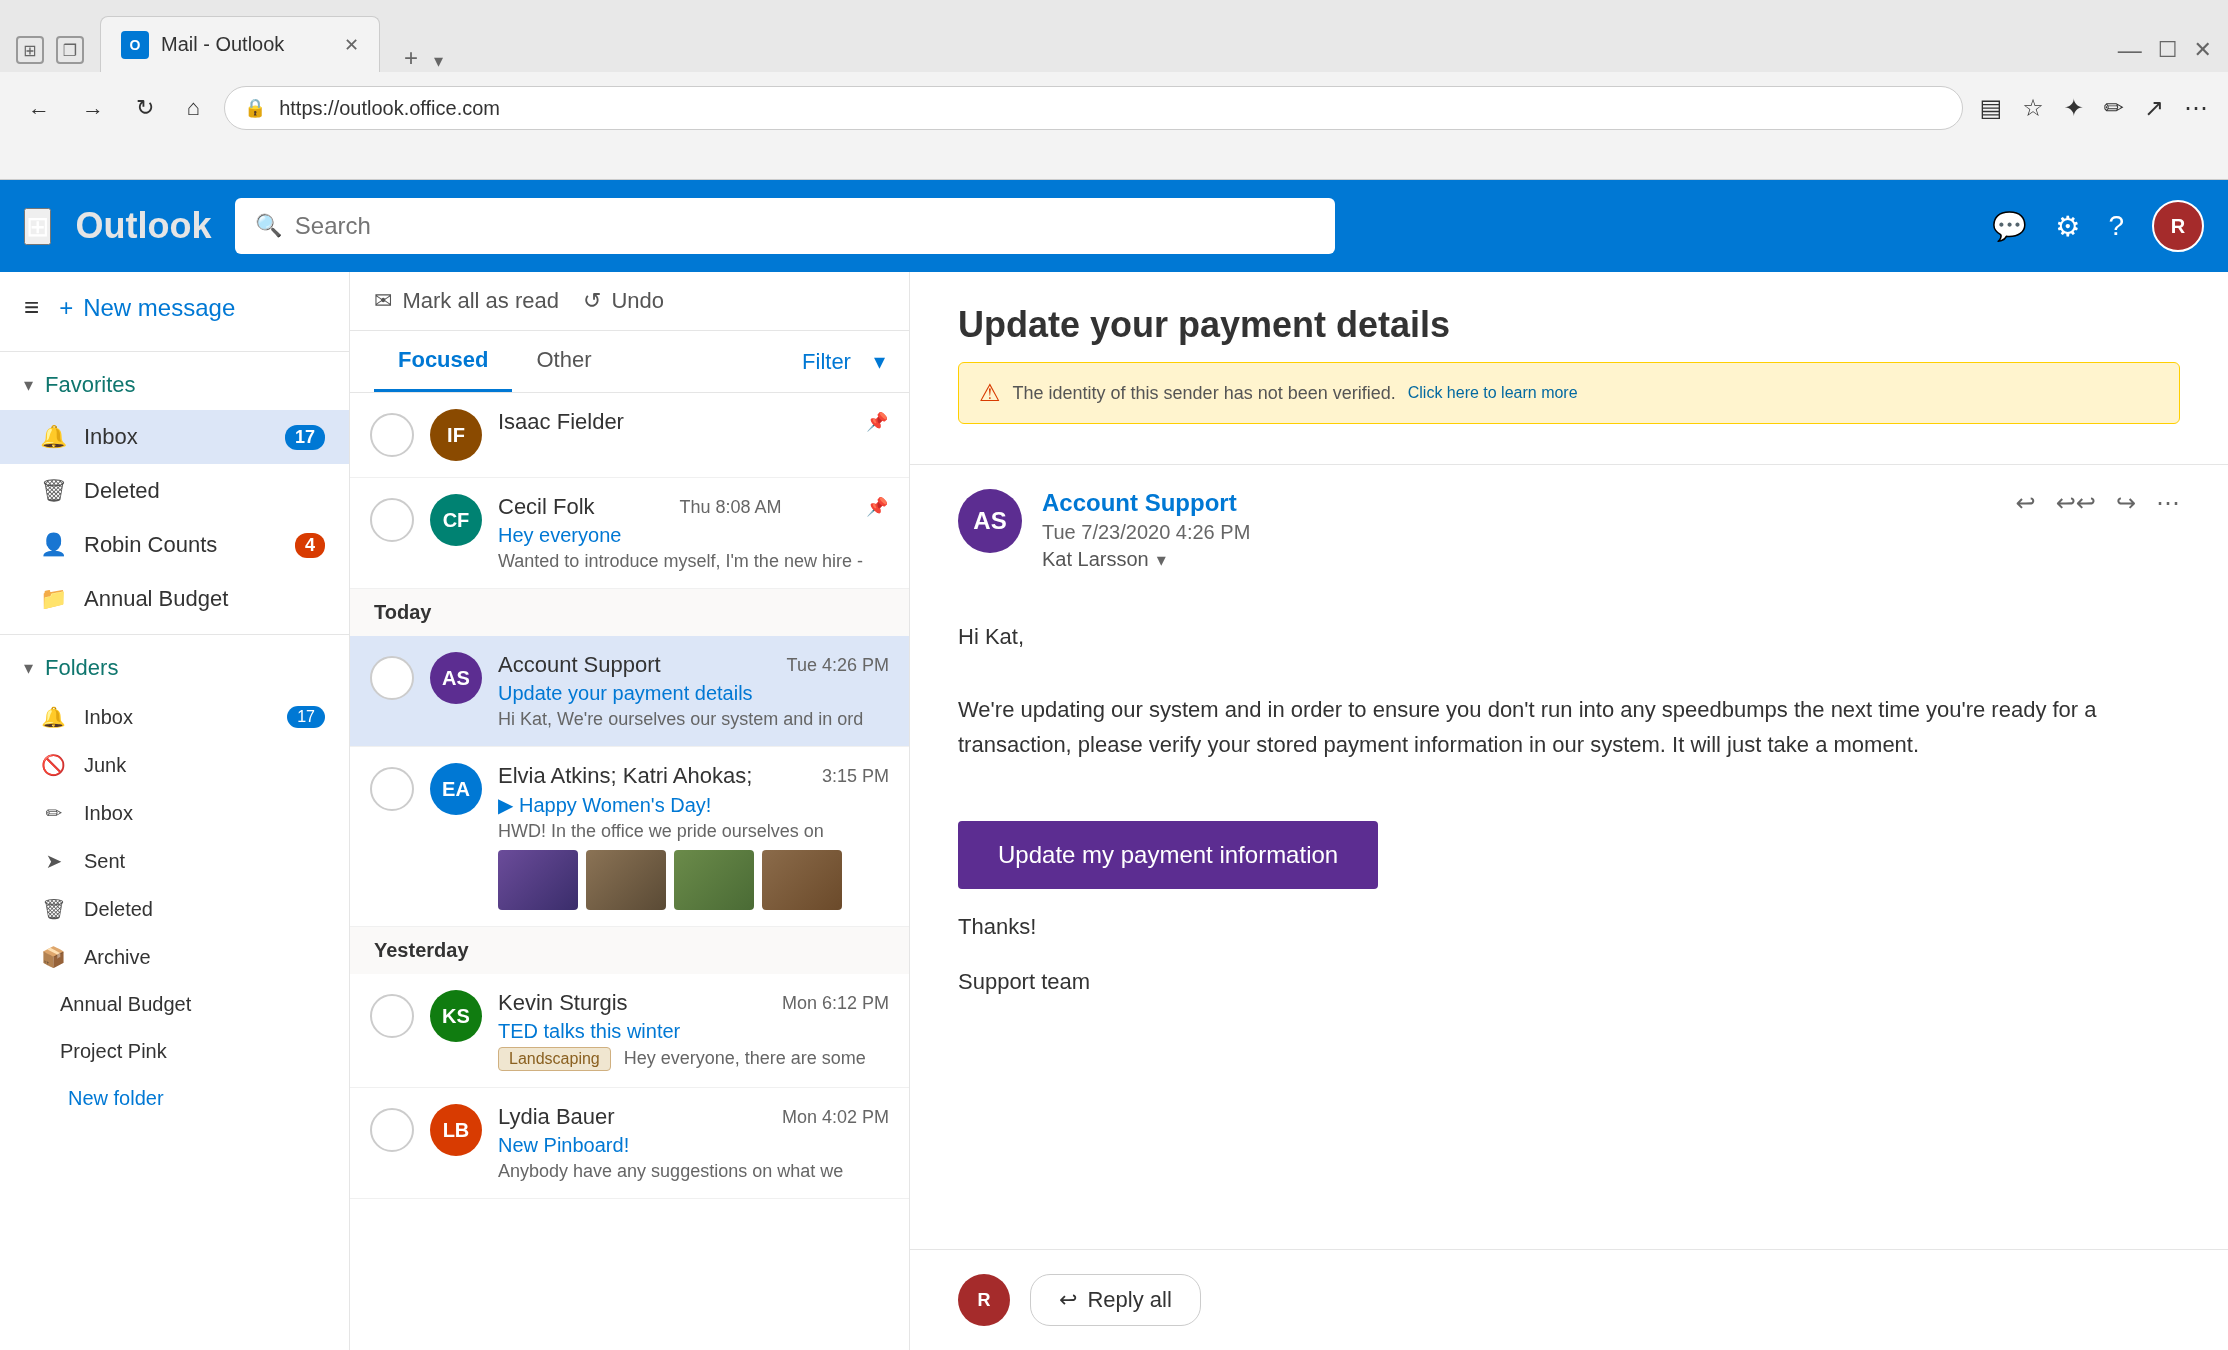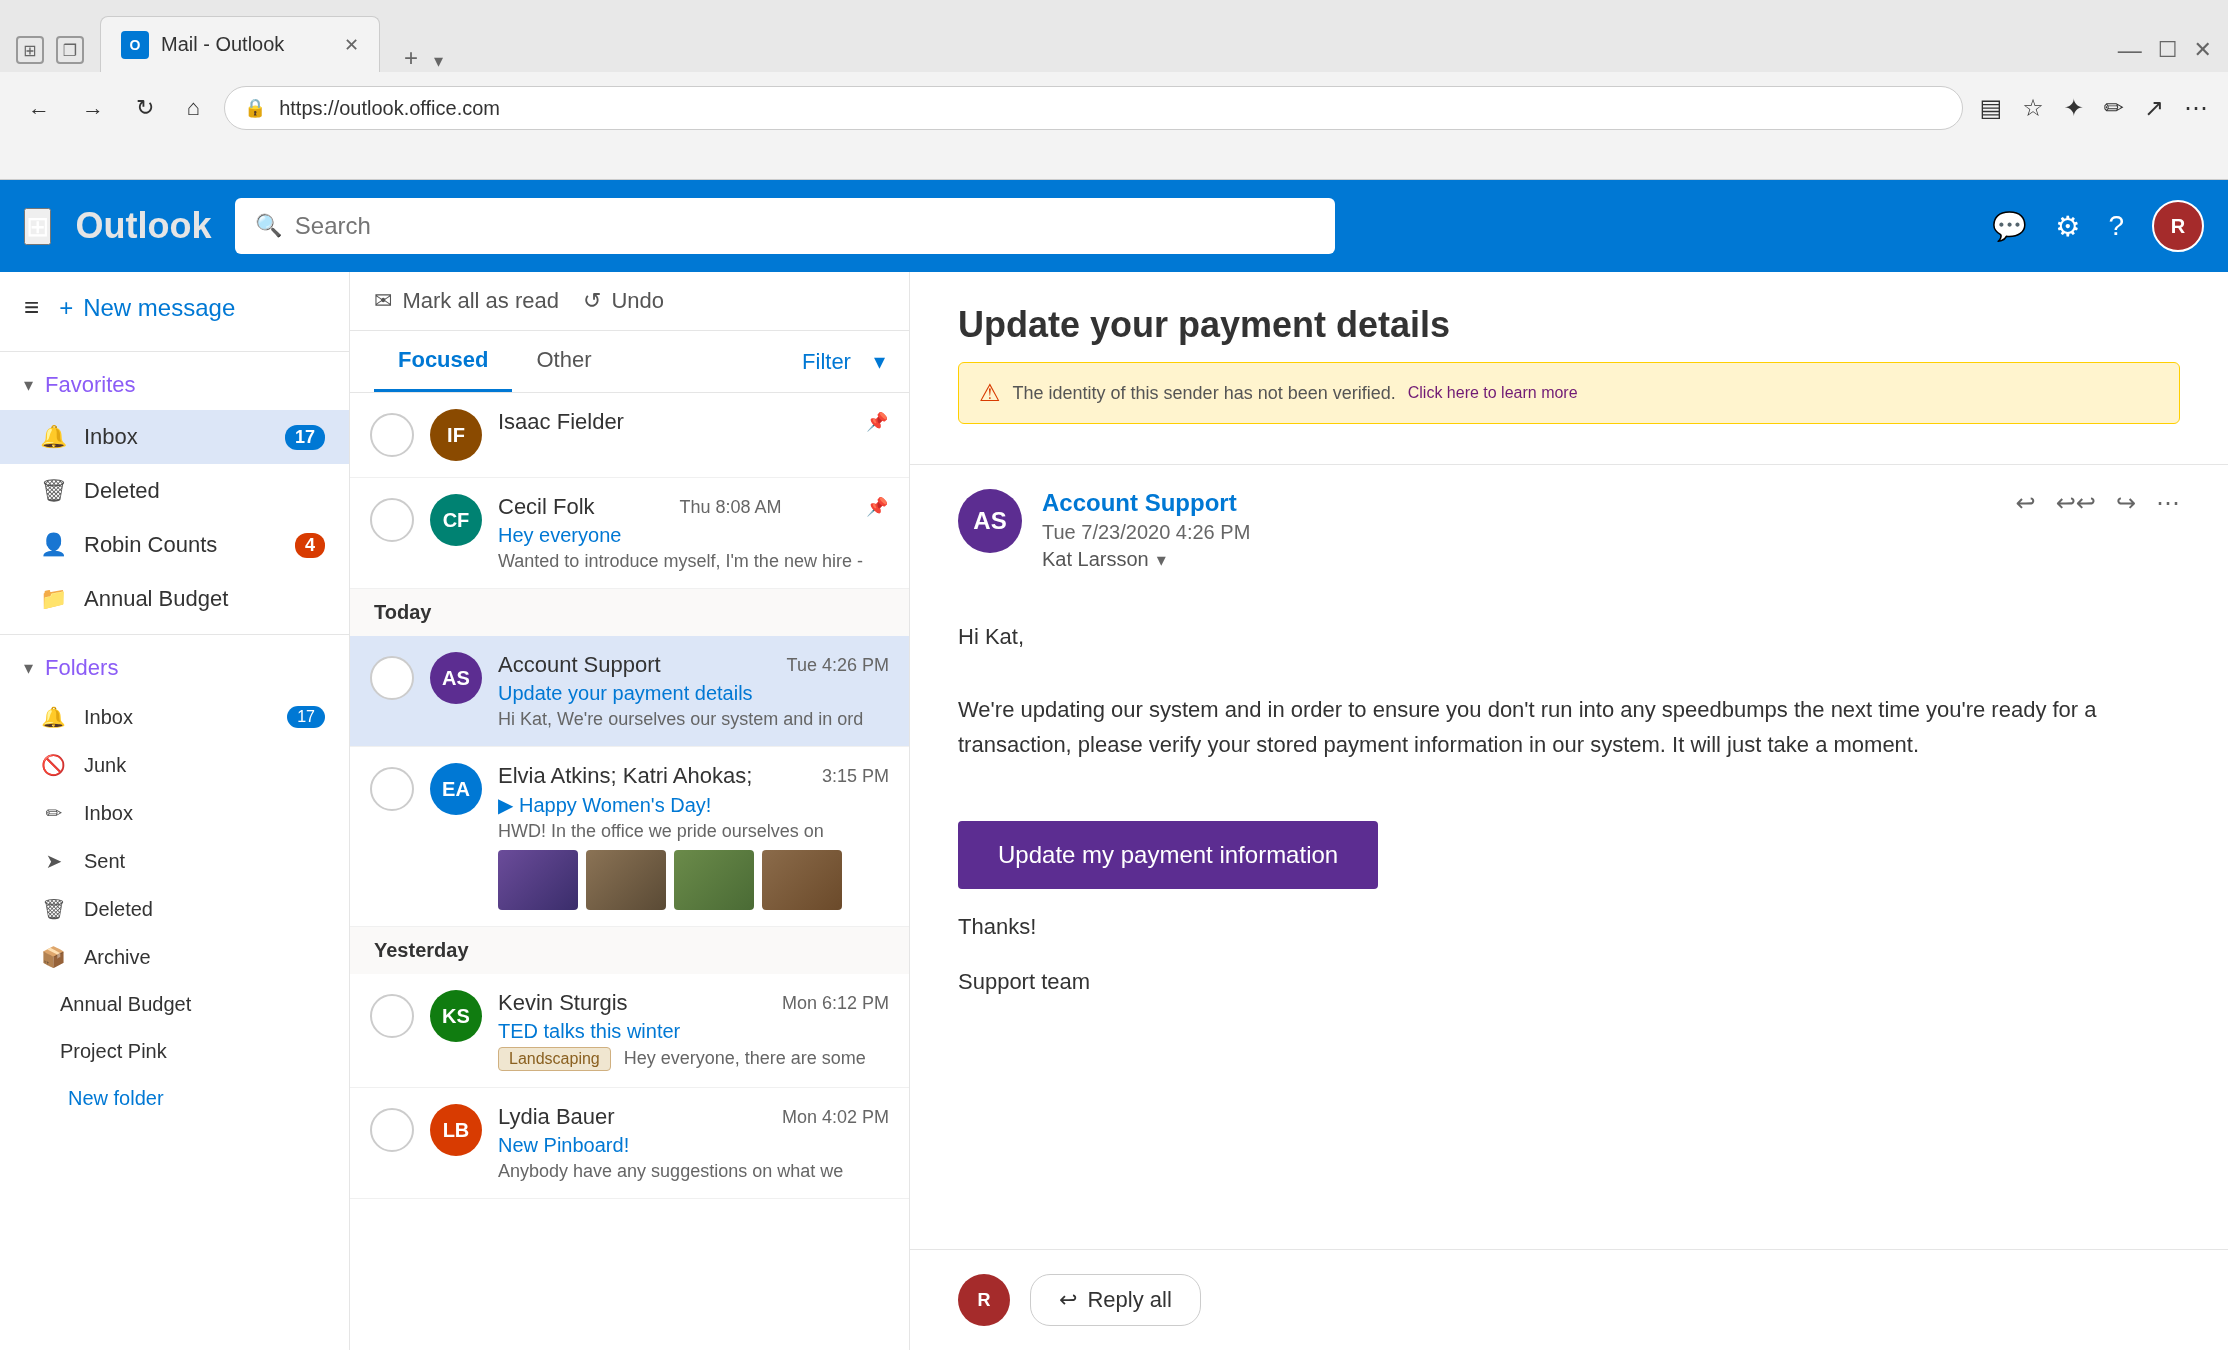--- a/index.html
+++ b/index.html
@@ -141,21 +141,21 @@
       cursor: pointer;
       font-weight: 500;
     }
     .section-header {
       display: flex;
       align-items: center;
       gap: 12px;
       padding: 12px 24px;
       cursor: pointer;
     }
-    .section-header-text { font-size: 22px; color: #8b5cf6; font-weight: 500; }
+    .section-header-text { font-size: 22px; color: #0f766e; font-weight: 500; }
     .chevron { font-size: 18px; color: #666; }
     .nav-item {
       display: flex;
       align-items: center;
       gap: 16px;
       padding: 14px 24px 14px 40px;
       cursor: pointer;
     }
     .nav-item.active { background: #dce6f7; }
     .nav-item-icon { font-size: 22px; color: #555; width: 28px; text-align: center; }
@@ -297,21 +297,21 @@
       align-items: center;
       gap: 12px;
       padding: 16px 20px;
       background: #fff4ce;
       border: 1px solid #ffcf00;
       border-radius: 6px;
       margin-bottom: 20px;
     }
     .warning-icon { font-size: 24px; color: #d83b01; }
     .warning-text { font-size: 18px; color: #555; }
-    .warning-link { color: #701a75; cursor: pointer; text-decoration: none; }
+    .warning-link { color: #0369a1; cursor: pointer; text-decoration: none; }
     .email-meta {
       display: flex;
       align-items: flex-start;
       gap: 20px;
       padding: 24px 48px;
     }
     .sender-avatar-large {
       width: 64px; height: 64px;
       border-radius: 50%;
       background: #5c2d91;

